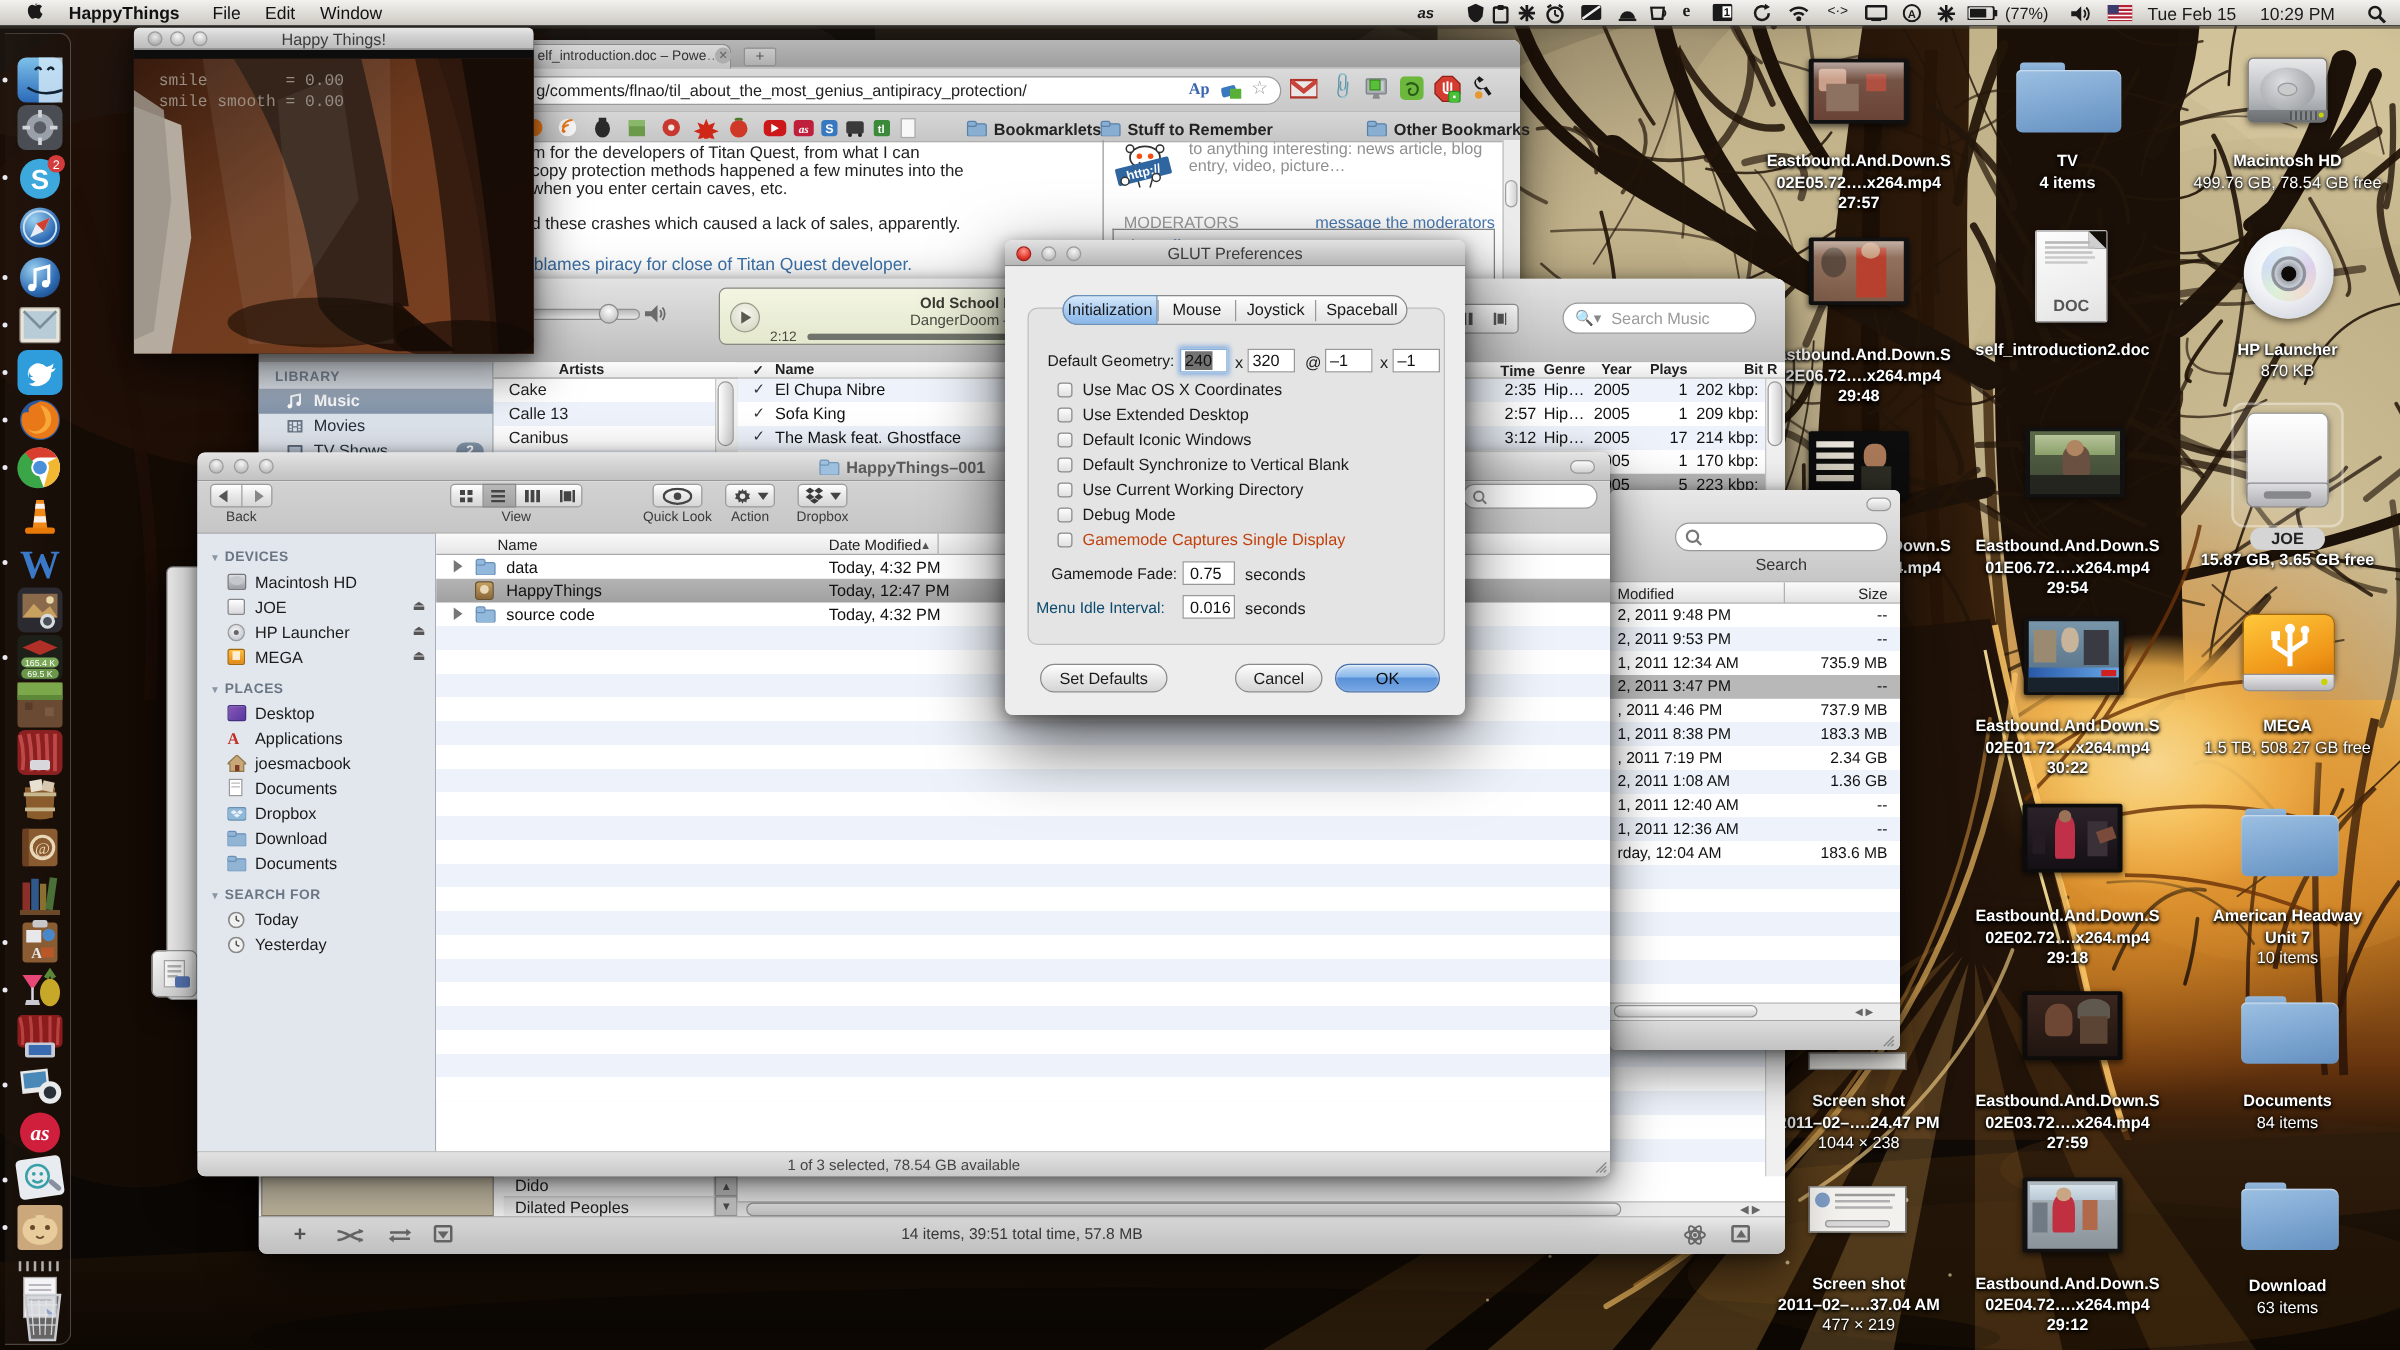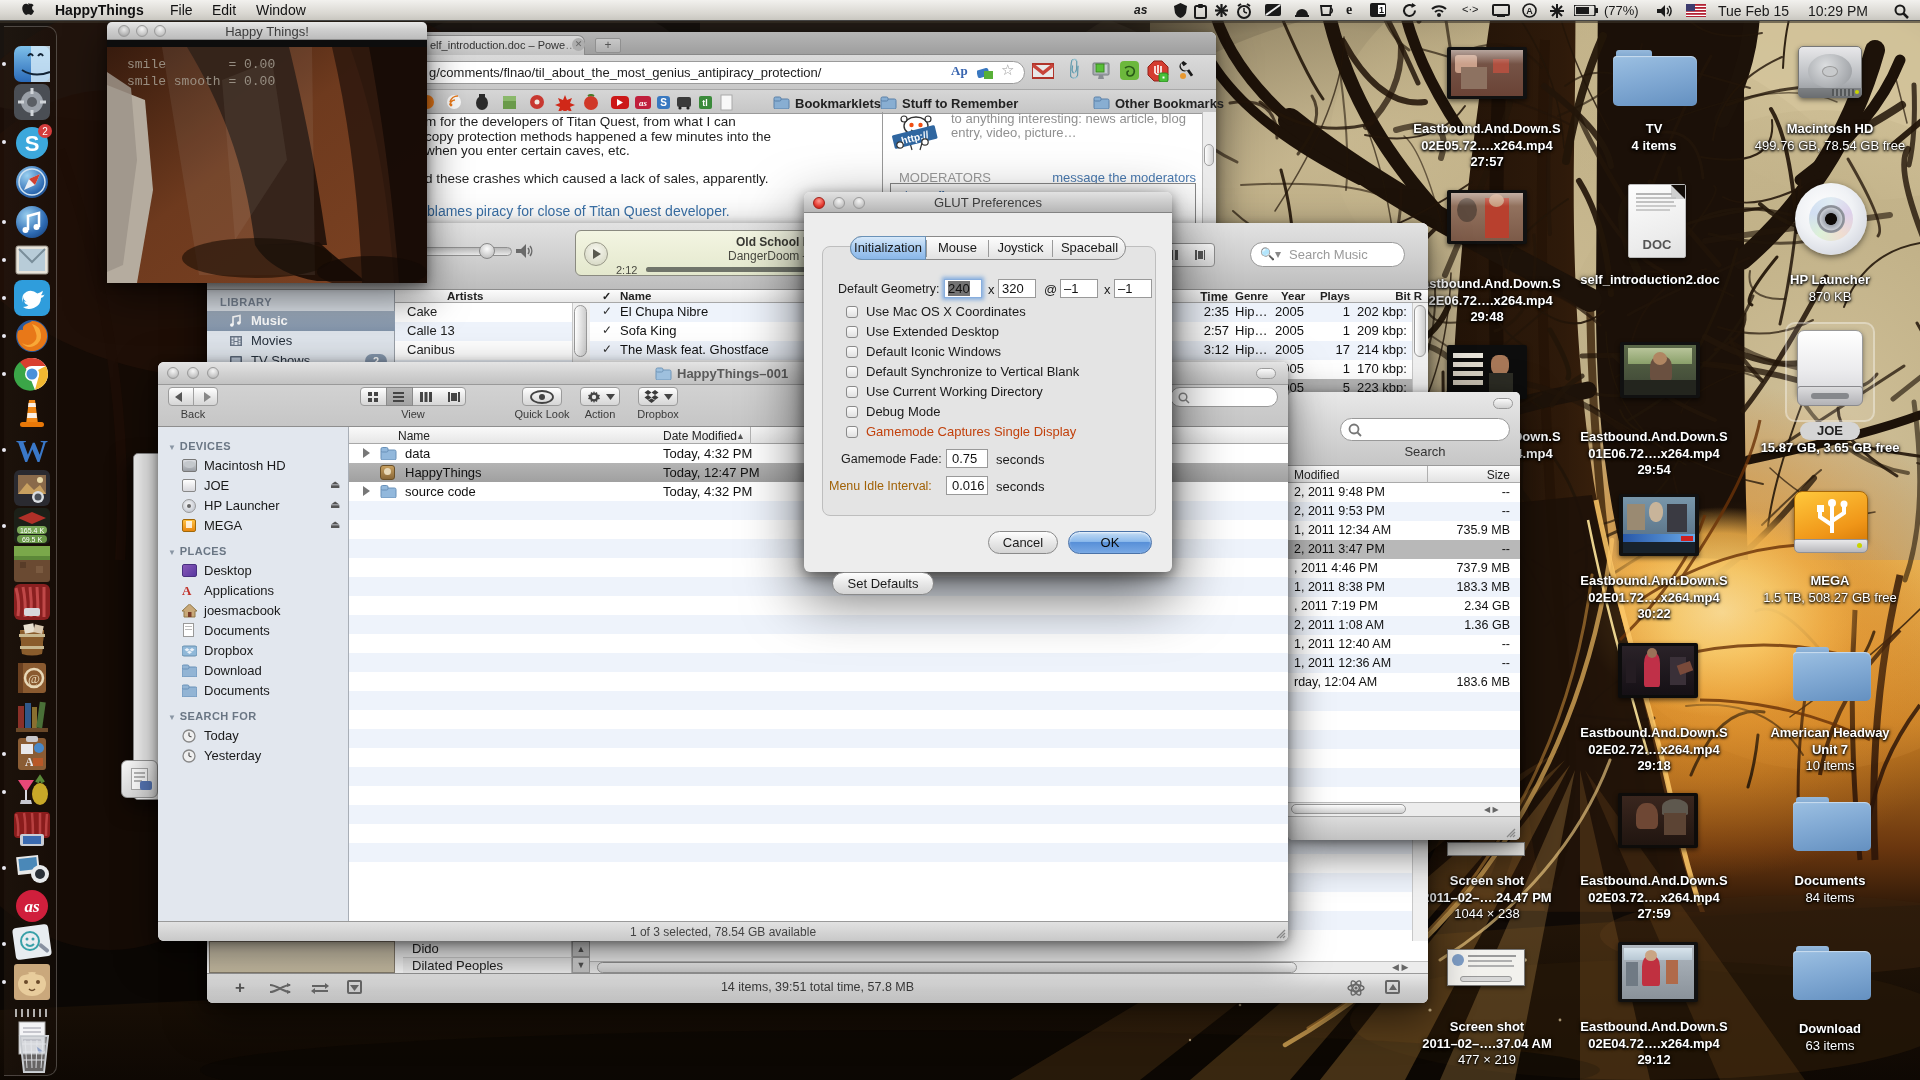--- a/index.html
+++ b/index.html
@@ -1433,21 +1433,21 @@
  <div class="ab" style="left:62px;top:172px;font-size:13px;color:#1a1a1a;">Default Synchronize to Vertical Blank</div>
  <div class="ab" style="left:42px;top:194px;width:12px;height:12px;background:linear-gradient(#fdfdfd,#e0e0e0);border:1px solid #8a8a8a;border-radius:3px;"></div>
  <div class="ab" style="left:62px;top:192px;font-size:13px;color:#1a1a1a;">Use Current Working Directory</div>
  <div class="ab" style="left:42px;top:214px;width:12px;height:12px;background:linear-gradient(#fdfdfd,#e0e0e0);border:1px solid #8a8a8a;border-radius:3px;"></div>
  <div class="ab" style="left:62px;top:212px;font-size:13px;color:#1a1a1a;">Debug Mode</div>
  <div class="ab" style="left:42px;top:234px;width:12px;height:12px;background:linear-gradient(#fdfdfd,#e0e0e0);border:1px solid #8a8a8a;border-radius:3px;"></div>
  <div class="ab" style="left:62px;top:232px;font-size:13px;color:#c2410c;">Gamemode Captures Single Display</div>
  <div class="ab" style="left:37px;top:260px;font-size:12.5px;color:#1a1a1a;">Gamemode Fade:</div>
  <div class="ab" style="left:142px;top:257px;width:42px;height:19px;background:#fff;border:1px solid #999;font-size:13px;color:#111;padding:1px 0 0 5px;">0.75</div>
  <div class="ab" style="left:192px;top:260px;font-size:13px;color:#1a1a1a;">seconds</div>
- <div class="ab" style="left:25px;top:287px;font-size:12.5px;color:#a16207;">Menu Idle Interval:</div>
+ <div class="ab" style="left:25px;top:287px;font-size:12.5px;color:#0c4a6e;">Menu Idle Interval:</div>
  <div class="ab" style="left:142px;top:284px;width:42px;height:19px;background:#fff;border:1px solid #999;font-size:13px;color:#111;padding:1px 0 0 5px;">0.016</div>
  <div class="ab" style="left:192px;top:287px;font-size:13px;color:#1a1a1a;">seconds</div>
 
- <div class="ab" style="left:28px;top:339px;width:102px;height:23px;background:linear-gradient(#fefefe,#e8e8e8 50%,#d4d4d4);border:1px solid #8a8a8a;border-radius:12px;text-align:center;font-size:13px;color:#1a1a1a;line-height:22px;margin-top:41px;">Set Defaults</div>
+ <div class="ab" style="left:28px;top:339px;width:102px;height:23px;background:linear-gradient(#fefefe,#e8e8e8 50%,#d4d4d4);border:1px solid #8a8a8a;border-radius:12px;text-align:center;font-size:13px;color:#1a1a1a;line-height:22px;">Set Defaults</div>
  <div class="ab" style="left:184px;top:339px;width:70px;height:23px;background:linear-gradient(#fefefe,#e8e8e8 50%,#d4d4d4);border:1px solid #8a8a8a;border-radius:12px;text-align:center;font-size:13px;color:#1a1a1a;line-height:22px;">Cancel</div>
  <div class="ab" style="left:264px;top:339px;width:84px;height:23px;background:linear-gradient(#c4dcf4,#8cbaec 45%,#5890d8 50%,#78a8e4);border:1px solid #4a72a8;border-radius:12px;text-align:center;font-size:13px;color:#0a0a0a;line-height:22px;box-shadow:inset 0 1px 2px rgba(255,255,255,.7);">OK</div>
 </div>
 </div>
 
 </body></html>

